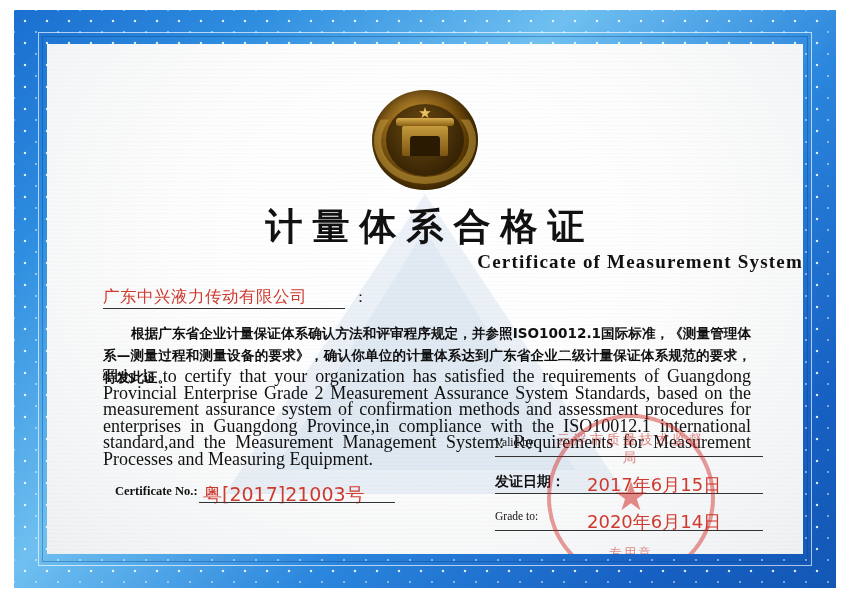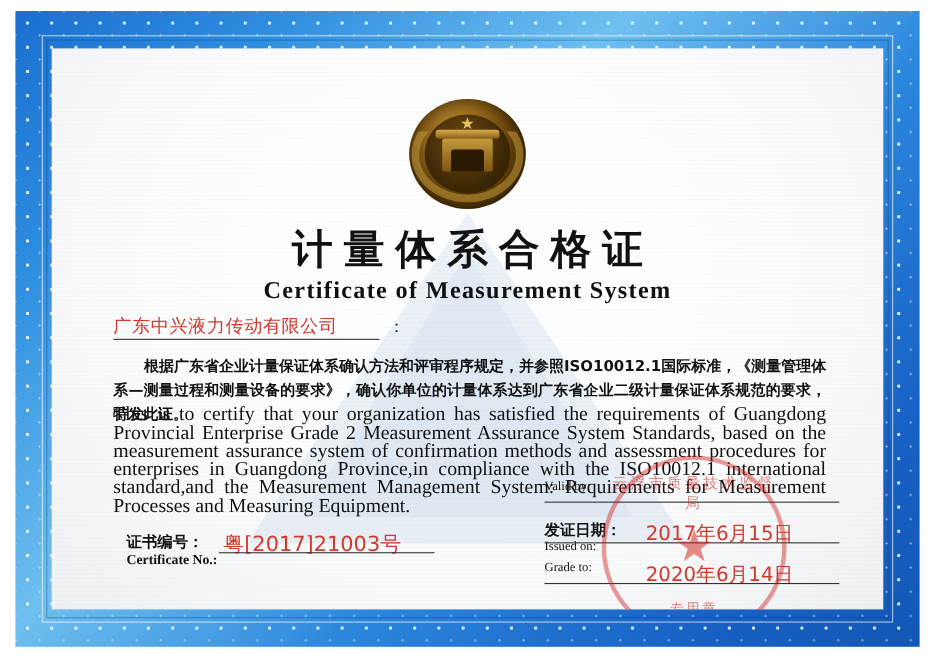--- a/index.html
+++ b/index.html
@@ -171,23 +171,23 @@
     font-size: 37px;
     font-weight: bold;
     letter-spacing: 10px;
     color: #111;
     text-indent: 10px;
   }
   .title-en {
     position: absolute;
     left: 0; right: 0;
     top: 207px;
-    text-align: center;
+    text-align: right;
     font-family: "Liberation Serif", serif;
-    font-size: 22px;
+    font-size: 19px;
     font-weight: bold;
     letter-spacing: 1.2px;
     color: #111;
   }
 
   
   .company-row {
     position: absolute;
     left: 56px;
     top: 242px;
@@ -396,34 +396,32 @@
     <div class="body-cn">根据广东省企业计量保证体系确认方法和评审程序规定，并参照ISO10012.1国际标准，《测量管理体系—测量过程和测量设备的要求》，确认你单位的计量体系达到广东省企业二级计量保证体系规范的要求，特发此证。</div>
     <div class="body-en">This is to certify that your organization has satisfied the requirements of Guangdong Provincial Enterprise Grade 2 Measurement Assurance System Standards, based on the measurement assurance system of confirmation methods and assessment procedures for enterprises in Guangdong Province,in compliance with the ISO10012.1 international standard,and the Measurement Management System: Requirements for Measurement Processes and Measuring Equipment.</div>
 
     <div class="right-fields">
       <div class="rf-row">
         <div class="rf-sublabel">Valid by:</div>
         <div class="rf-line"></div>
       </div>
       <div class="rf-row">
         <div class="lbl-cn">发证日期：</div>
-        <div class="rf-sublabel">Issued on:</div>
         <div class="rf-value">2017年6月15日</div>
         <div class="rf-line"></div>
       </div>
       <div class="rf-row">
         <div class="rf-sublabel">Grade to:</div>
         <div class="rf-value">2020年6月14日</div>
         <div class="rf-line"></div>
       </div>
     </div>
 
     <div class="left-fields">
       <div class="field-cert">
-        <div class="lbl-cn">证书编号：</div>
         <div class="cert-no-value">粤[2017]21003号</div>
         <div class="cert-line"></div>
         <div class="lbl-en">Certificate No.:</div>
       </div>
     </div>
 
     <div class="seal">
       <div class="seal-text-top">云浮市质量技术监督局</div>
       <div class="seal-star">★</div>
       <div class="seal-text-bottom">专用章</div>

